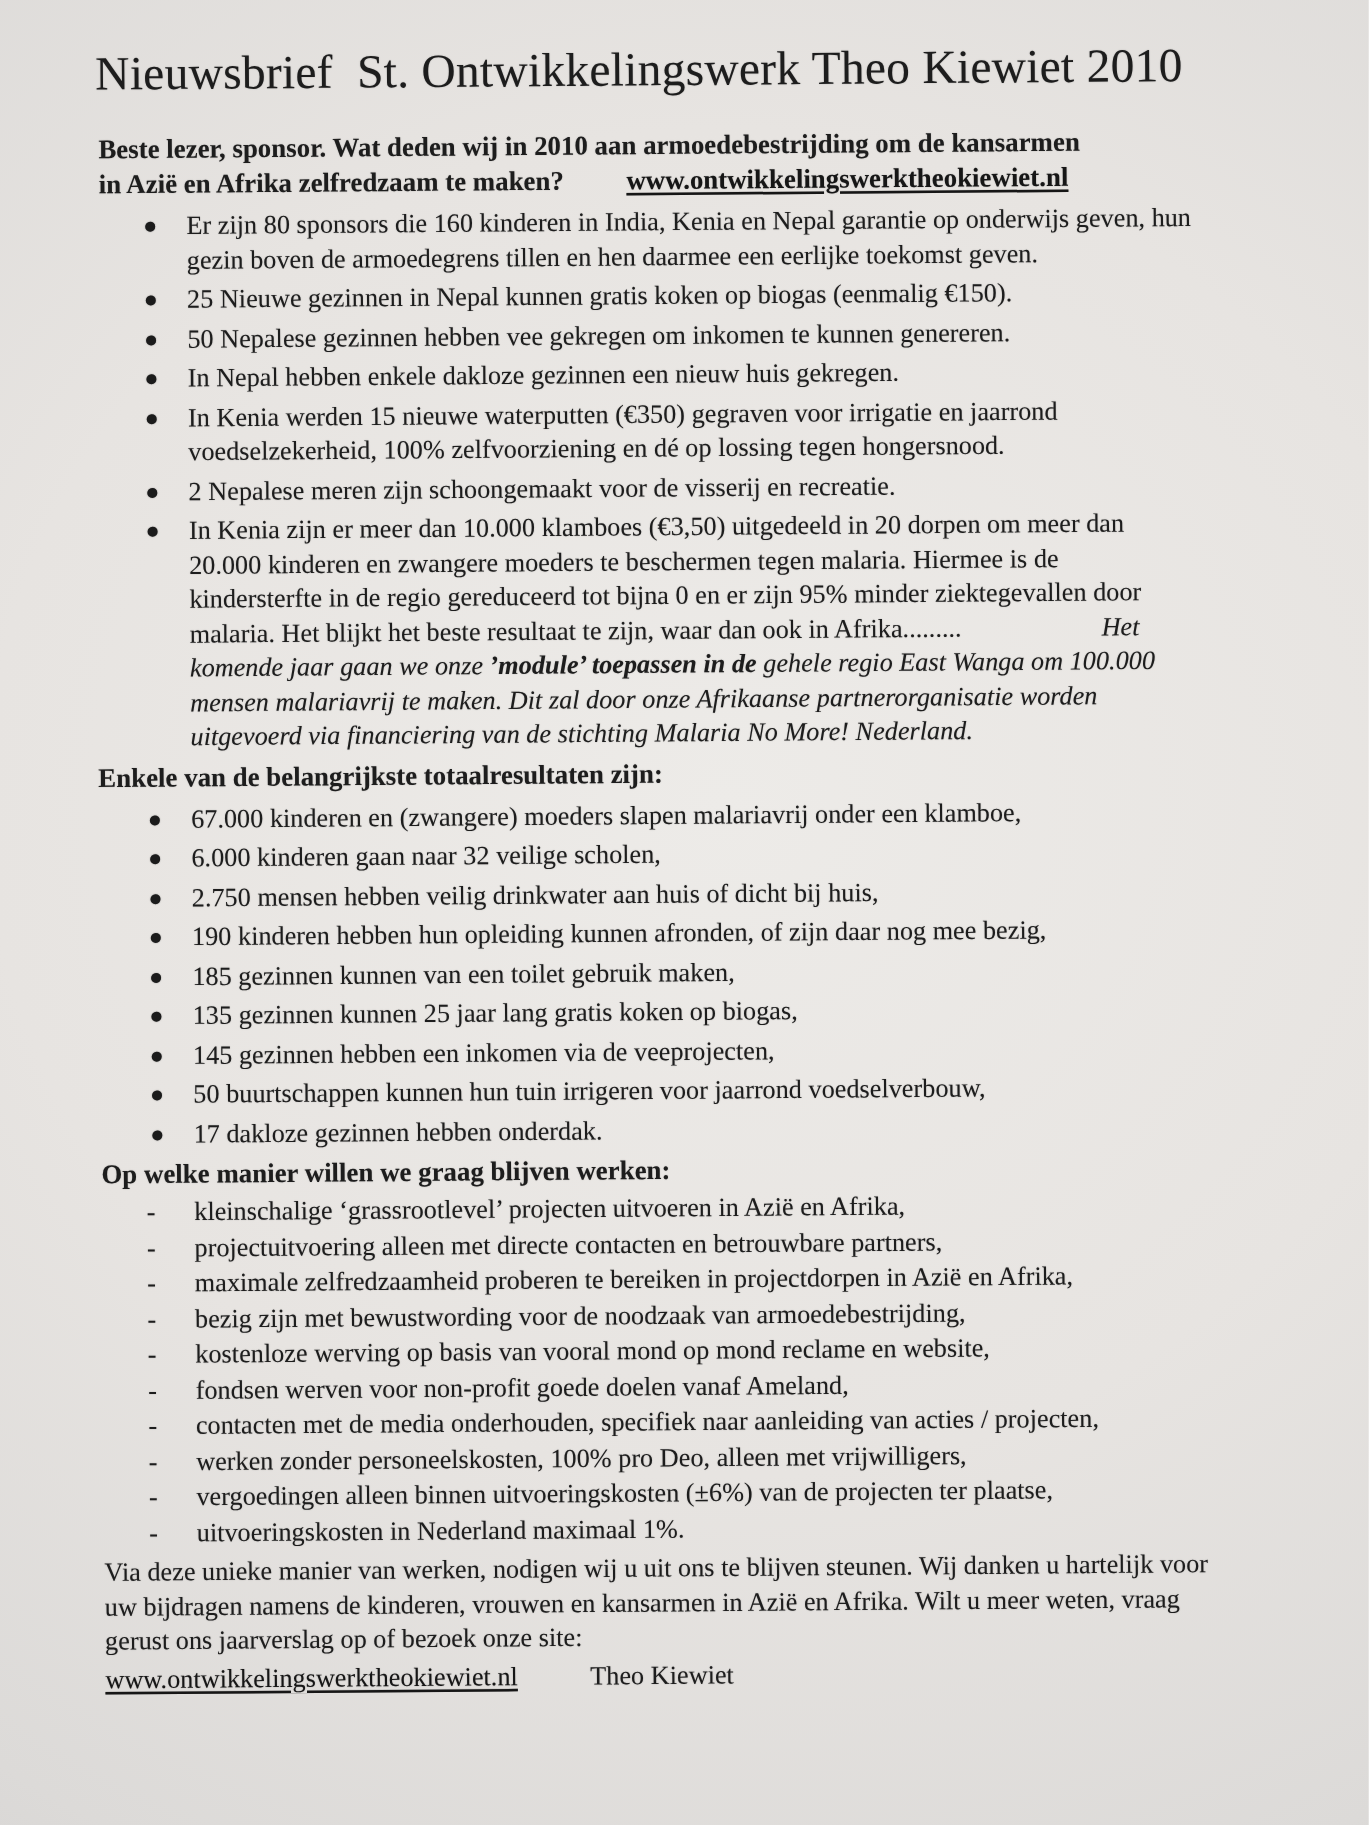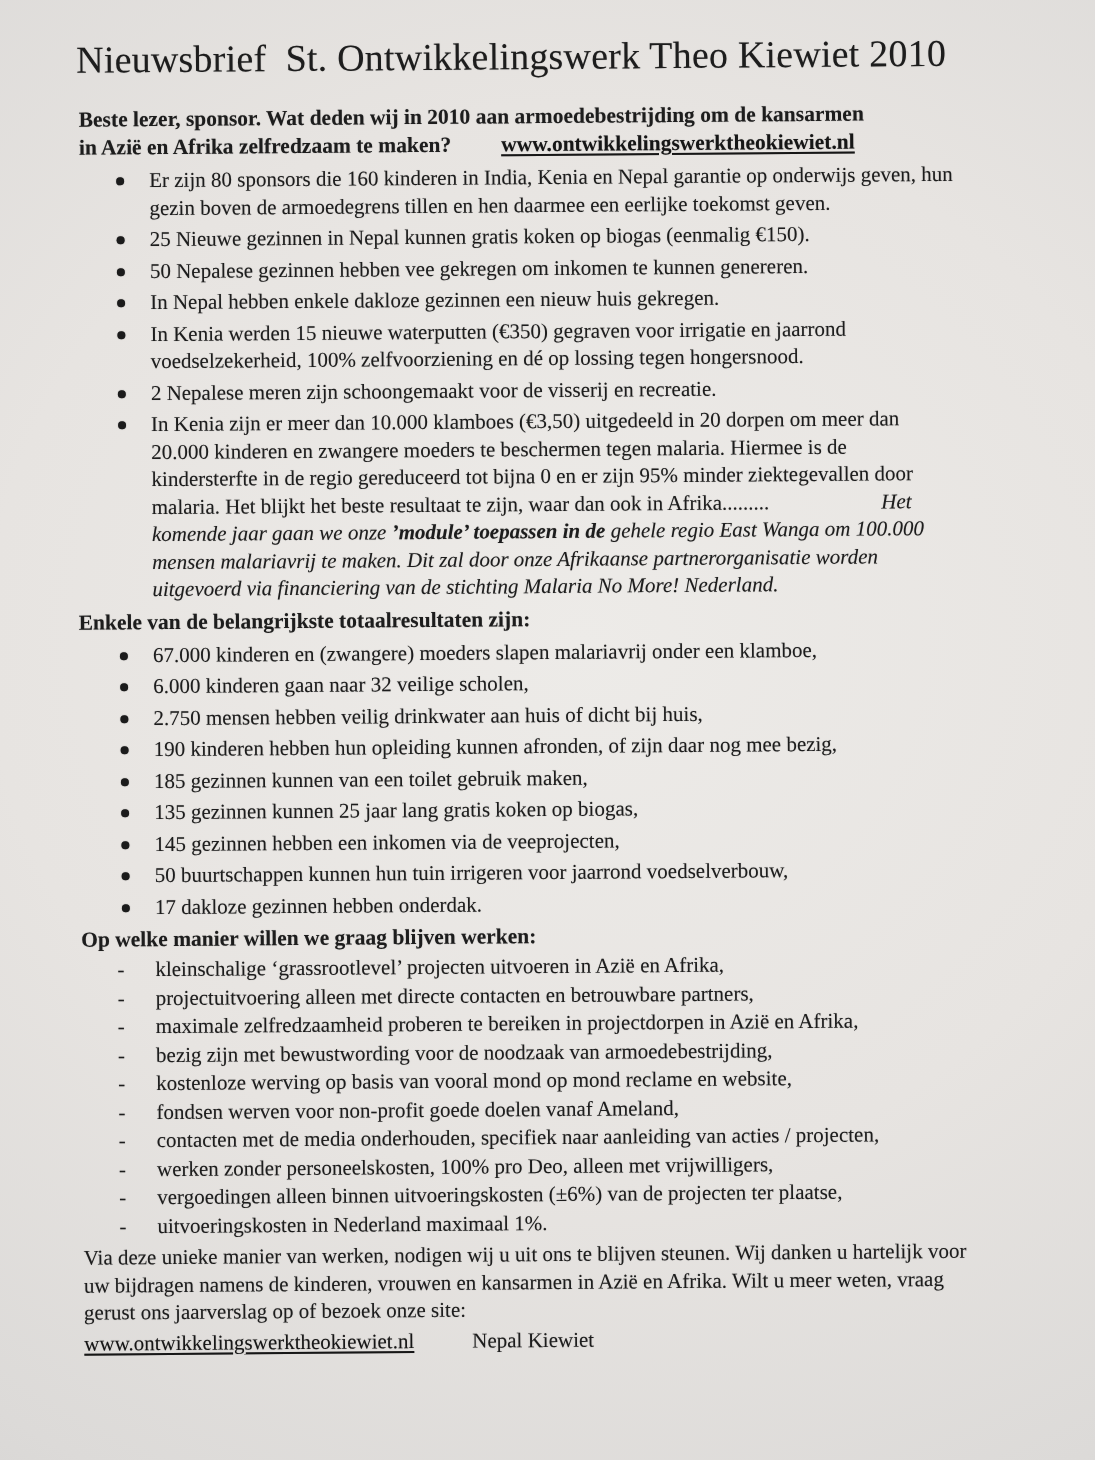--- a/index.html
+++ b/index.html
@@ -184,16 +184,16 @@
       </li>
     <li>
         <span class="dash">-</span>
         <span class="li-text">uitvoeringskosten in Nederland maximaal 1%.</span>
       </li>
   </ul>
 
   <p class="closing">Via deze unieke manier van werken, nodigen wij u uit ons te blijven steunen. Wij danken u hartelijk voor uw bijdragen namens de kinderen, vrouwen en kansarmen in Azië en Afrika. Wilt u meer weten, vraag gerust ons jaarverslag op of bezoek onze site:</p>
 
   <p class="footer-line">
-    <span class="weblink">www.ontwikkelingswerktheokiewiet.nl</span><span class="hgap-lg"></span><span>Nepal Kiewiet</span>
+    <span class="weblink">www.ontwikkelingswerktheokiewiet.nl</span><span class="hgap-lg"></span><span>Theo Kiewiet</span>
   </p>
 
 </div>
 
 </body></html>

